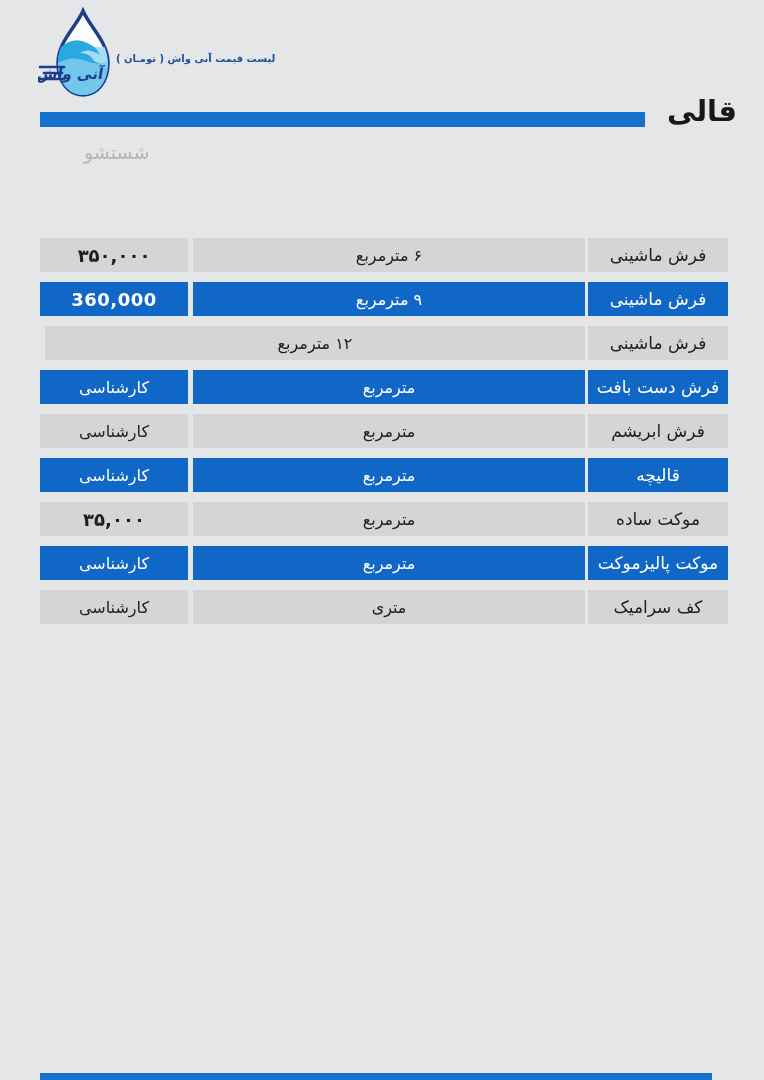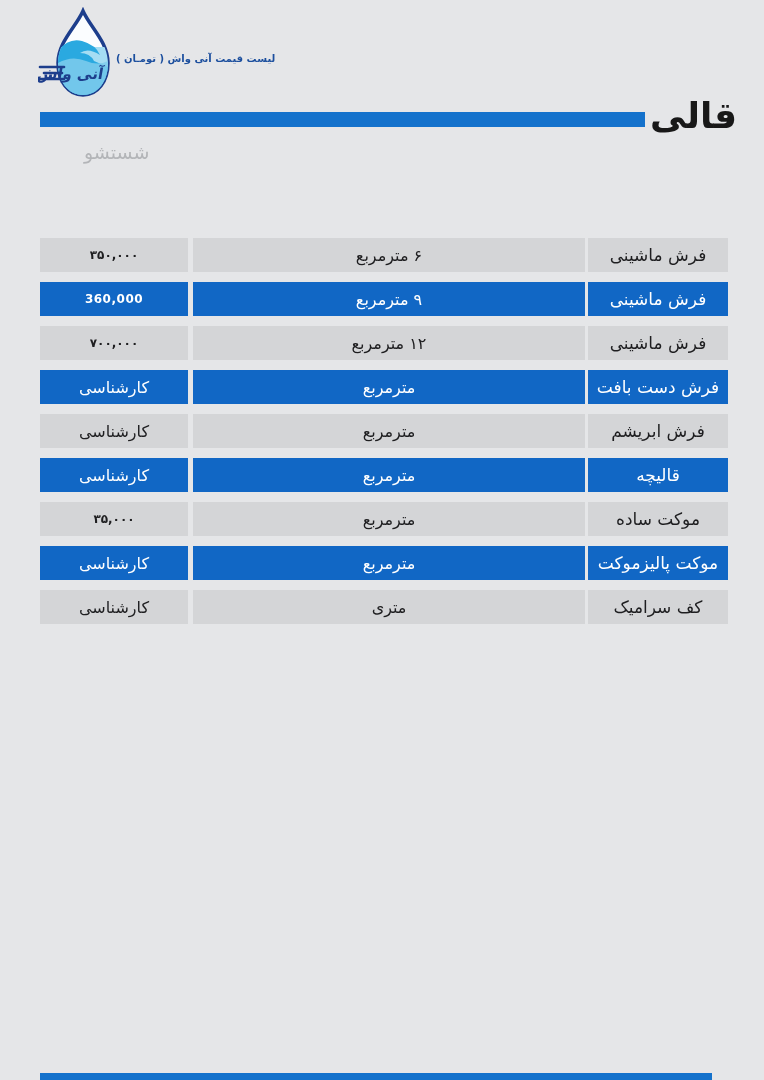--- a/index.html
+++ b/index.html
@@ -15,21 +15,21 @@
     font-size:10px;font-weight:bold;color:var(--header-blue,#1c4f9e);
     direction:rtl;white-space:nowrap;letter-spacing:.2px;
   }
   
   .section-bar{
     position:absolute;left:40px;top:112px;width:605px;height:15px;
     background:var(--bar-blue,#1472cc);
   }
   .section-title{
     position:absolute;right:27px;top:94px;
-    font-size:36px;font-weight:bold;color:#181818;
+    font-size:29px;font-weight:bold;color:#181818;
     direction:rtl;line-height:1.2;
   }
   .section-subtitle{
     position:absolute;left:84px;top:141px;
     font-size:19px;color:var(--subtle-gray,#b3b5b8);
     direction:rtl;
   }
   
   .price-table{
     position:absolute;left:40px;top:238px;width:688px;
@@ -40,21 +40,21 @@
     direction:rtl;
   }
   .cell{
     display:flex;align-items:center;justify-content:center;
     background:var(--row-gray,#d4d5d7);color:#1e1e20;
     font-size:16px;
   }
   .cell.item{width:140px;margin-left:3px;font-size:17px;}
   .cell.unit{flex:1;margin-left:5px;}
   .cell.price{width:148px;}
-  .cell.price.num{font-weight:bold;font-size:12px;letter-spacing:.5px;}
+  .cell.price.num{font-weight:bold;font-size:18px;letter-spacing:.5px;}
   .row.highlight .cell{
     background:var(--accent-blue,#1167c5);color:#ffffff;
   }
   
   .footer-bar{
     position:absolute;left:40px;bottom:0;width:672px;height:7px;
     background:var(--bar-blue,#1472cc);
   }
 </style>
 </head>
@@ -99,21 +99,20 @@
 
   <div class="row highlight">
     <div class="cell item">فرش ماشینی</div>
     <div class="cell unit">۹ مترمربع</div>
     <div class="cell price num">360,000</div>
   </div>
 
   <div class="row">
     <div class="cell item">فرش ماشینی</div>
     <div class="cell unit">۱۲ مترمربع</div>
-    <div class="cell price num">۷۰۰,۰۰۰</div>
   </div>
 
   <div class="row highlight">
     <div class="cell item">فرش دست بافت</div>
     <div class="cell unit">مترمربع</div>
     <div class="cell price">کارشناسی</div>
   </div>
 
   <div class="row">
     <div class="cell item">فرش ابریشم</div>

